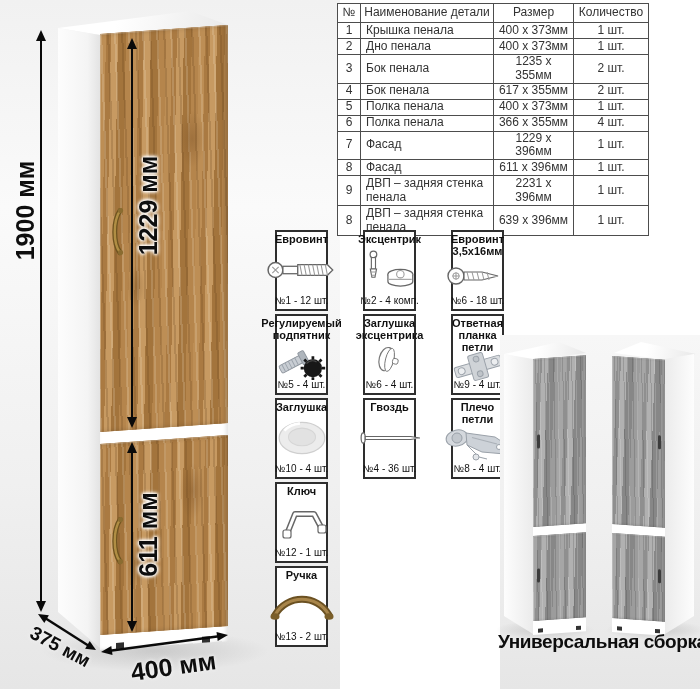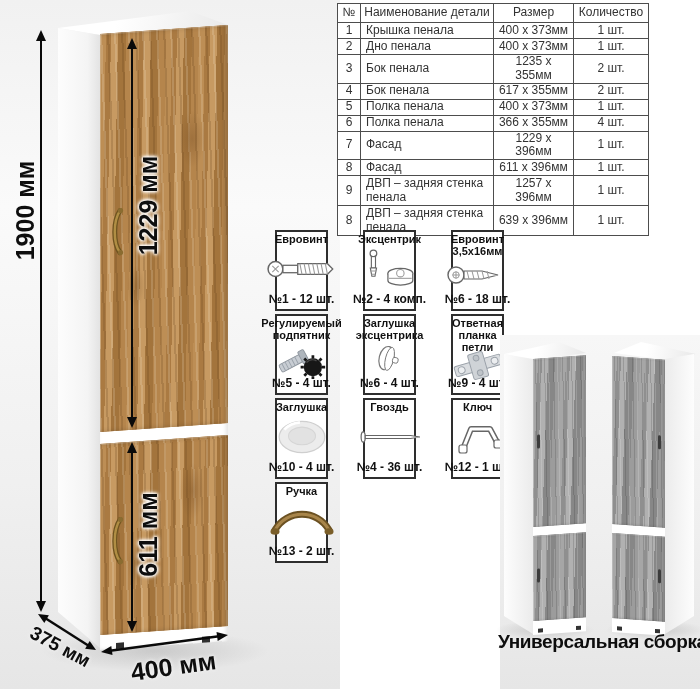--- a/index.html
+++ b/index.html
@@ -90,21 +90,21 @@
     position:absolute;left:243px;top:230px;width:261px;
     display:grid;grid-template-columns:repeat(3,85px);grid-auto-rows:81px;gap:3px;
   }
   .hw-cell{
     background:#fff;border:2px solid #2e2e2e;
     display:flex;flex-direction:column;align-items:center;justify-content:space-between;
     padding:2px 1px 3px;box-sizing:border-box;margin-left:32px;
   }
   .hw-title{font-weight:bold;font-size:11px;line-height:1.08;text-align:center;color:#111;}
   .hw-icon{flex:1;display:flex;align-items:center;justify-content:center;min-height:0;}
-  .hw-count{font-weight:bold;font-size:12px;color:#111;white-space:nowrap;}
+  .hw-count{font-weight:normal;font-size:10px;color:#111;white-space:nowrap;}
   
   #universal-scene{
     position:absolute;left:500px;top:335px;width:200px;height:354px;
     background:linear-gradient(180deg,#f7f7f7 0%,#efefef 55%,#e6e6e6 100%);
   }
   .mini-shadow{position:absolute;top:285px;width:100px;height:20px;
     background:radial-gradient(ellipse at center,rgba(0,0,0,.14),rgba(0,0,0,0) 70%);}
   .gray-wood{
     background-color:#9c9c9c;
     background-image:
@@ -233,21 +233,21 @@
       </tr>
   <tr>
         <td>8</td>
         <td class="name">Фасад</td>
         <td>611 x 396мм</td>
         <td>1 шт.</td>
       </tr>
   <tr class="tall">
         <td>9</td>
         <td class="name">ДВП – задняя стенка пенала</td>
-        <td>1257 x 396мм</td>
+        <td>2231 x 396мм</td>
         <td>1 шт.</td>
       </tr>
   <tr class="tall">
         <td>8</td>
         <td class="name">ДВП – задняя стенка пенала</td>
         <td>639 x 396мм</td>
         <td>1 шт.</td>
       </tr>
 </tbody>
   </table>
@@ -365,20 +365,35 @@
     <div class="hw-title">Гвоздь</div>
     <div class="hw-icon">
       <svg width="66" height="16" viewBox="0 0 64 14">
         <ellipse cx="6" cy="7" rx="2" ry="5" fill="#fff" stroke="#666" stroke-width="1.2"></ellipse>
         <path d="M8 5.5 h44 l9 1.5 -9 1.5 h-44 z" fill="#fff" stroke="#666" stroke-width="1.1"></path>
       </svg>
     </div>
     <div class="hw-count">№4 - 36 шт.</div>
   </div>
 
+  <div class="hw-cell">
+    <div class="hw-title">Плечо петли</div>
+    <div class="hw-icon">
+      <svg width="72" height="40" viewBox="0 0 72 40">
+        <ellipse cx="15" cy="14" rx="11" ry="8" fill="#d4d8dd" stroke="#9aa1a9" transform="rotate(-12 15 14)"></ellipse>
+        <circle cx="15" cy="14" r="5" fill="#c2c7cd" stroke="#9aa1a9"></circle>
+        <path d="M24 9 L53 13 65 21 63 30 40 28 25 21 z" fill="#cdd2d8" stroke="#9aa1a9"></path>
+        <path d="M30 13.5 l25 6.5" stroke="#aab0b7" stroke-width="1.2"></path>
+        <circle cx="57" cy="23" r="2.5" fill="#fff" stroke="#9aa1a9"></circle>
+        <path d="M25 21 l12 12 8 2" stroke="#9aa1a9" fill="none"></path>
+        <circle cx="34" cy="33" r="3" fill="#e3e6ea" stroke="#9aa1a9"></circle>
+      </svg>
+    </div>
+    <div class="hw-count">№8 - 4 шт.</div>
+  </div>
 
   <div class="hw-cell">
     <div class="hw-title">Ключ</div>
     <div class="hw-icon">
       <svg width="56" height="40" viewBox="0 0 56 40">
         <path d="M13 32 L21 12 H40 L48 27" fill="none" stroke="#666" stroke-width="6" stroke-linejoin="round" stroke-linecap="round"></path>
         <path d="M13 32 L21 12 H40 L48 27" fill="none" stroke="#fff" stroke-width="3" stroke-linejoin="round" stroke-linecap="round"></path>
         <rect x="9" y="28" width="8" height="8" rx="2" fill="#fff" stroke="#666" stroke-width="1.2"></rect>
         <rect x="44" y="23" width="8" height="8" rx="2" fill="#fff" stroke="#666" stroke-width="1.2"></rect>
       </svg>

